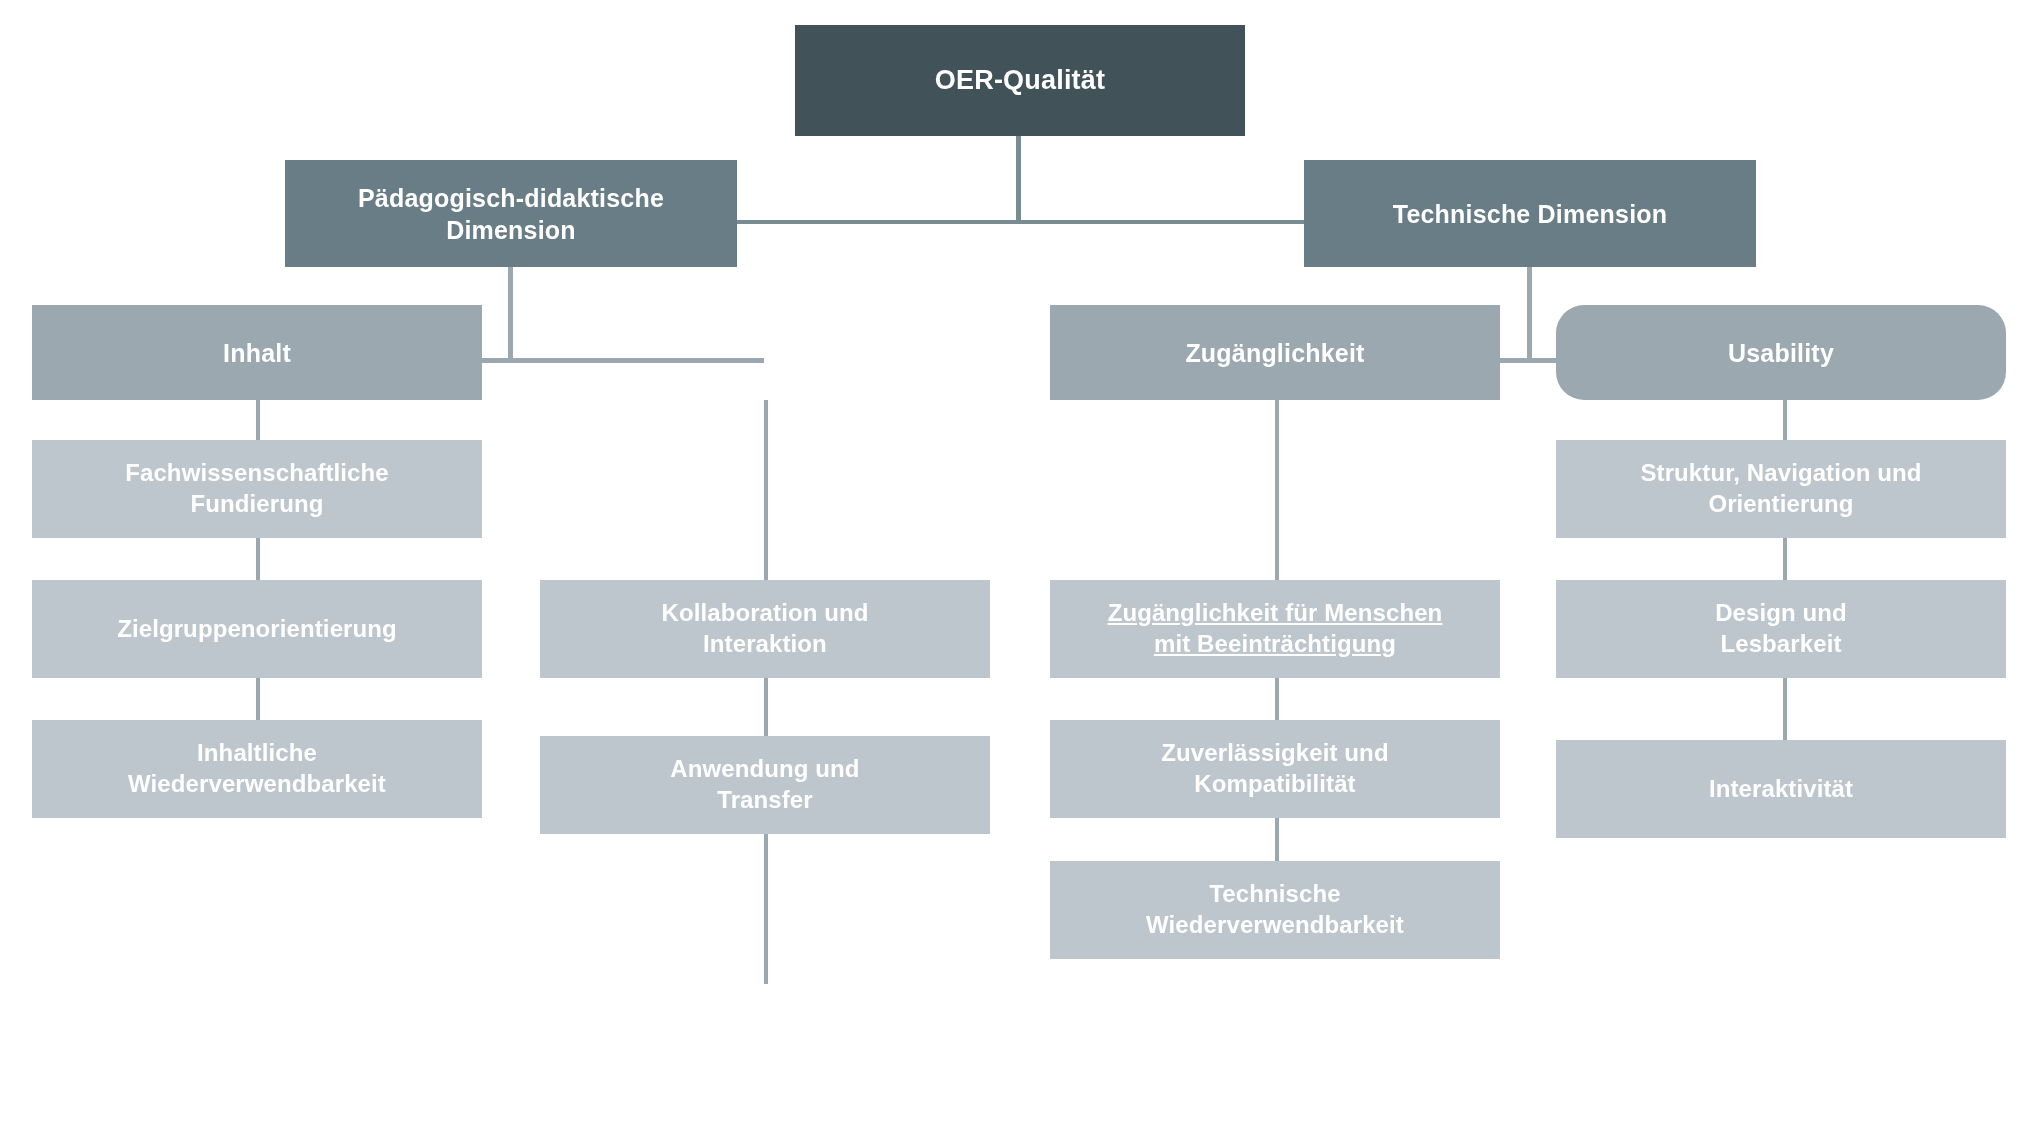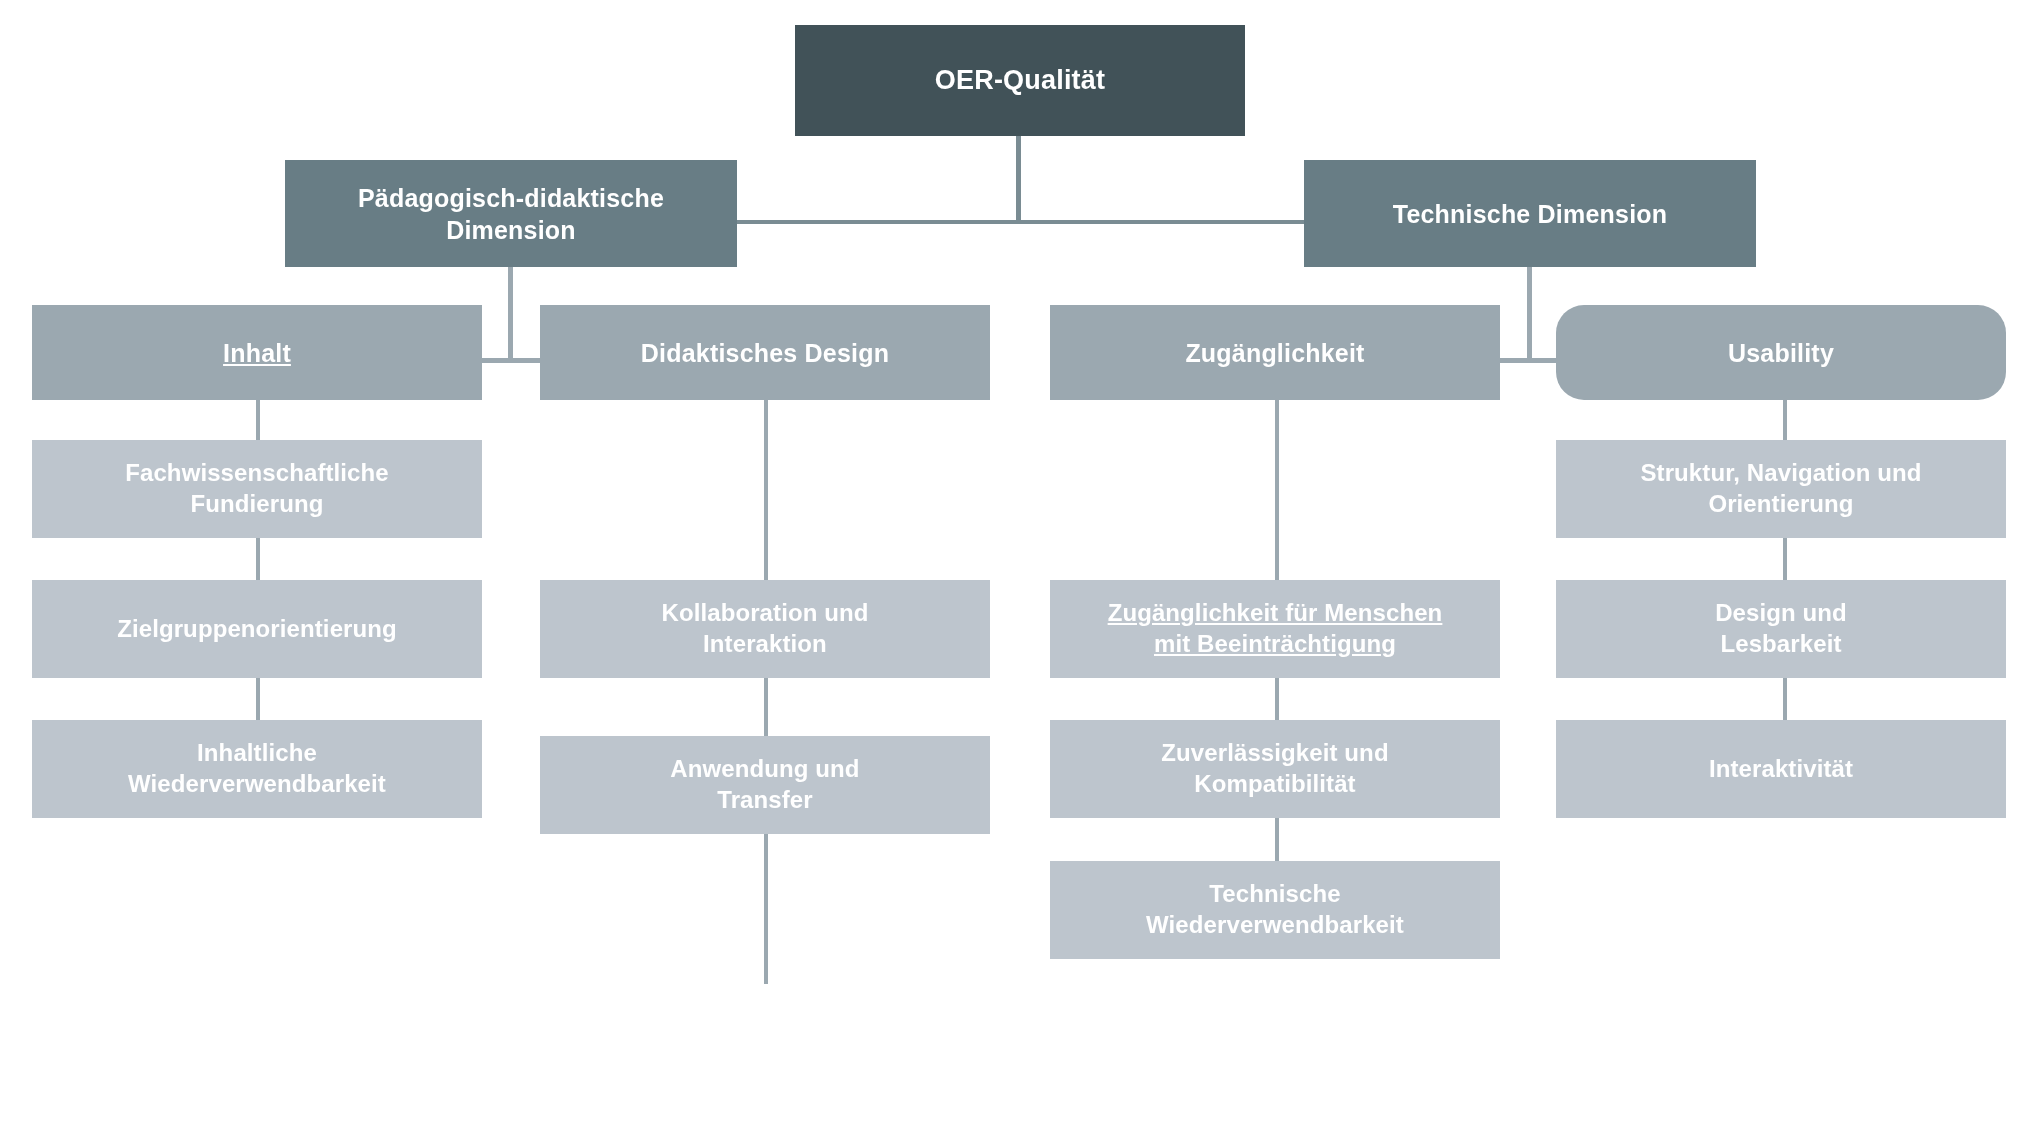--- a/index.html
+++ b/index.html
@@ -82,22 +82,21 @@
   <div class="conn" style="left:1275px; top:400px; width:4px; height:480px;"></div>
 
   <div class="conn" style="left:1783px; top:400px; width:4px; height:340px;"></div>
 
   <div class="node lvl-root" style="left:795px; top:25px; width:450px; height:111px;">OER-Qualität</div>
 
   <div class="node lvl-dim" style="left:285px; top:160px; width:452px; height:107px;">Pädagogisch-didaktische
 Dimension</div>
   <div class="node lvl-dim" style="left:1304px; top:160px; width:452px; height:107px;">Technische Dimension</div>
 
-  <div class="node lvl-cat" style="left:32px; top:305px; width:450px; height:95px;text-decoration:underline;">Inhalt</div>
-  <div class="node lvl-cat" style="left:540px; top:305px; width:450px; height:95px;">Didaktisches Design</div>
+  <div class="node lvl-cat" style="left:32px; top:305px; width:450px; height:95px;">Inhalt</div>
   <div class="node lvl-cat" style="left:1050px; top:305px; width:450px; height:95px;">Zugänglichkeit</div>
   <div class="node lvl-cat" style="left:1556px; top:305px; width:450px; height:95px;border-radius:28px;">Usability</div>
 
   <div class="node lvl-leaf" style="left:32px; top:440px; width:450px; height:98px;">Fachwissenschaftliche
 Fundierung</div>
   <div class="node lvl-leaf" style="left:32px; top:580px; width:450px; height:98px;">Zielgruppenorientierung</div>
   <div class="node lvl-leaf" style="left:32px; top:720px; width:450px; height:98px;">Inhaltliche
 Wiederverwendbarkeit</div>
 
   <div class="node lvl-leaf" style="left:540px; top:580px; width:450px; height:98px;">Kollaboration und
@@ -110,15 +109,15 @@
 mit Beeinträchtigung</div>
   <div class="node lvl-leaf" style="left:1050px; top:720px; width:450px; height:98px;">Zuverlässigkeit und
 Kompatibilität</div>
   <div class="node lvl-leaf" style="left:1050px; top:861px; width:450px; height:98px;">Technische
 Wiederverwendbarkeit</div>
 
   <div class="node lvl-leaf" style="left:1556px; top:440px; width:450px; height:98px;">Struktur, Navigation und
 Orientierung</div>
   <div class="node lvl-leaf" style="left:1556px; top:580px; width:450px; height:98px;">Design und
 Lesbarkeit</div>
-  <div class="node lvl-leaf" style="left:1556px; top:720px; width:450px; height:98px;">Interaktivität</div>
+  <div class="node lvl-leaf" style="left:1556px; top:740px; width:450px; height:98px;">Interaktivität</div>
 
 </div>
 
 </body></html>

